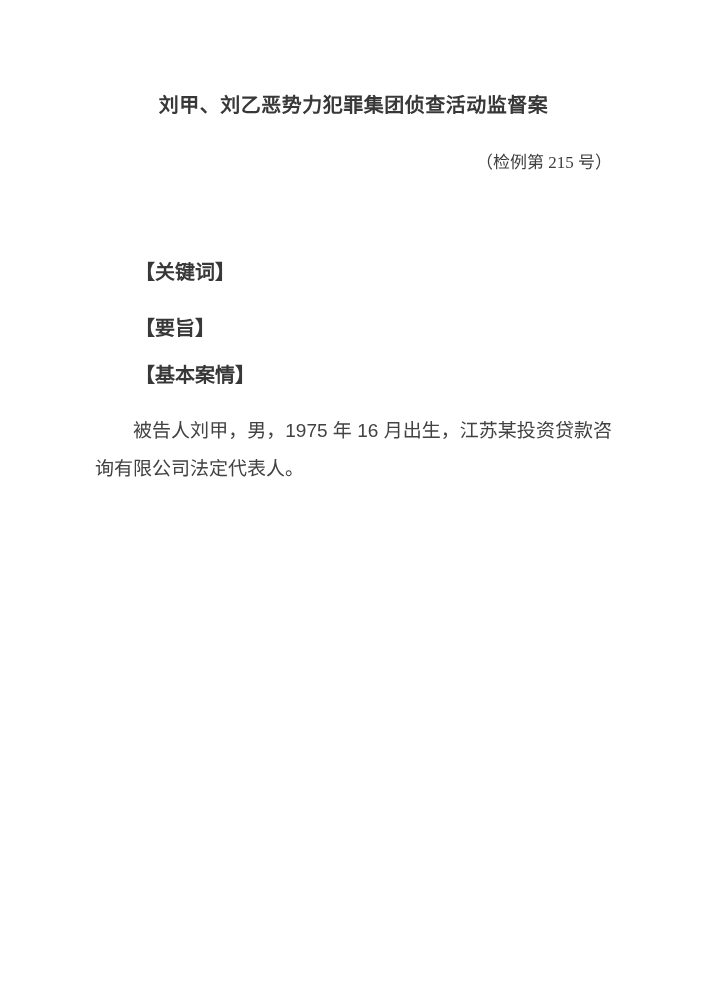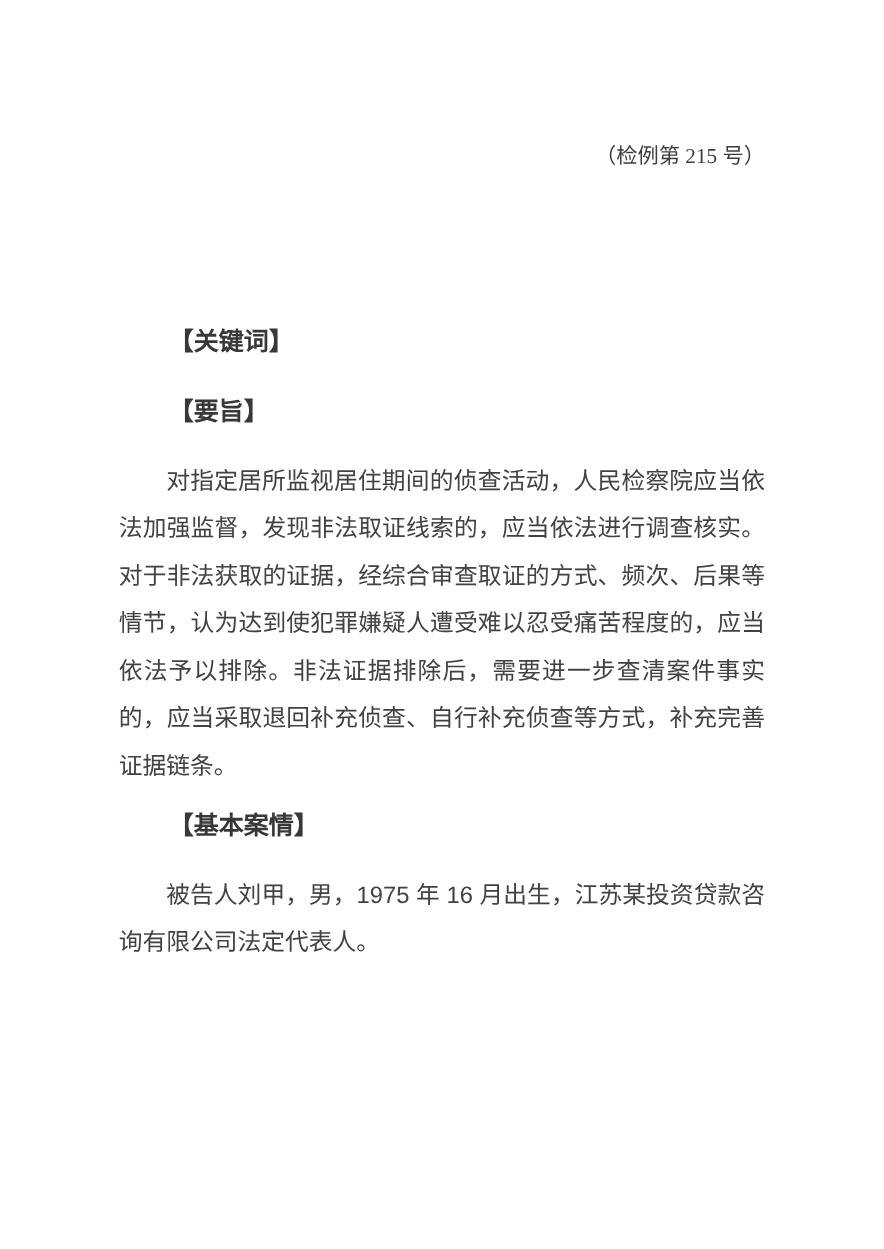--- a/index.html
+++ b/index.html
@@ -40,21 +40,21 @@
   }
   .sec-heading {
     margin: 18px 0 0 0;
     font-size: 20px;
     font-weight: 700;
     line-height: 38px;
     color: #383838;
     text-indent: 2em;
   }
   .sec-heading.gap-large {
-    margin-top: 111px;
+    margin-top: 71px;
   }
   .sec-heading.tight {
     margin-top: 9px;
   }
   .para {
     margin: 18px 0 0 0;
     font-size: 19px;
     line-height: 38px;
     color: #424242;
     text-align: justify;
@@ -63,27 +63,27 @@
   }
   .para.keywords {
     letter-spacing: 0.25px;
   }
 </style>
 </head>
 <body>
 
 <div class="page">
 
+  <h1 class="doc-title">刘甲、刘乙恶势力犯罪集团侦查活动监督案</h1>
 
   <p class="doc-subtitle">（检例第 215 号）</p>
 
   <h2 class="sec-heading gap-large">【关键词】</h2>
 
 
   <h2 class="sec-heading">【要旨】</h2>
 
-  <p class="para">对指定居所监视居住期间的侦查活动，人民检察院应当依法加强监督，发现非法取证线索的，应当依法进行调查核实。对于非法获取的证据，经综合审查取证的方式、频次、后果等情节，认为达到使犯罪嫌疑人遭受难以忍受痛苦程度的，应当依法予以排除。非法证据排除后，需要进一步查清案件事实的，应当采取退回补充侦查、自行补充侦查等方式，补充完善证据链条。</p>
 
   <h2 class="sec-heading tight">【基本案情】</h2>
 
   <p class="para">被告人刘甲，男，1975 年 16 月出生，江苏某投资贷款咨询有限公司法定代表人。</p>
 
 </div>
 
 </body></html>

